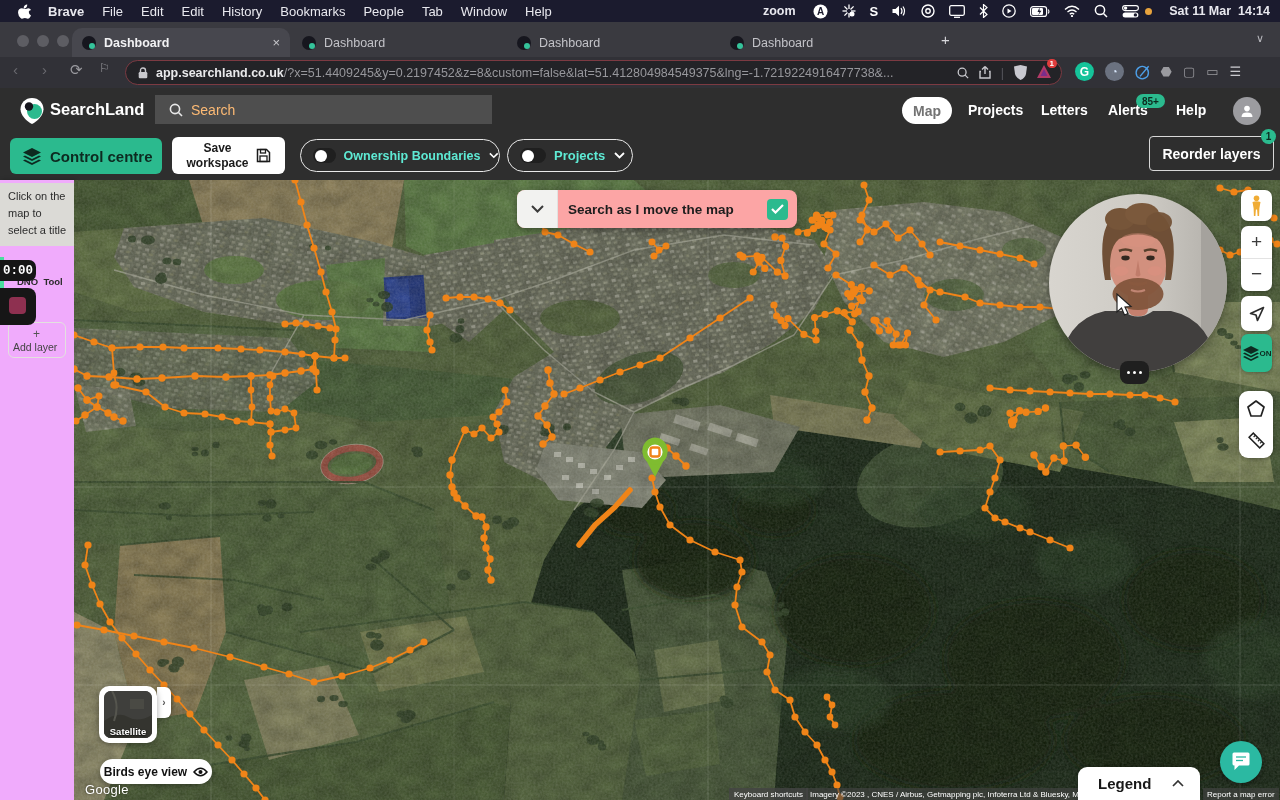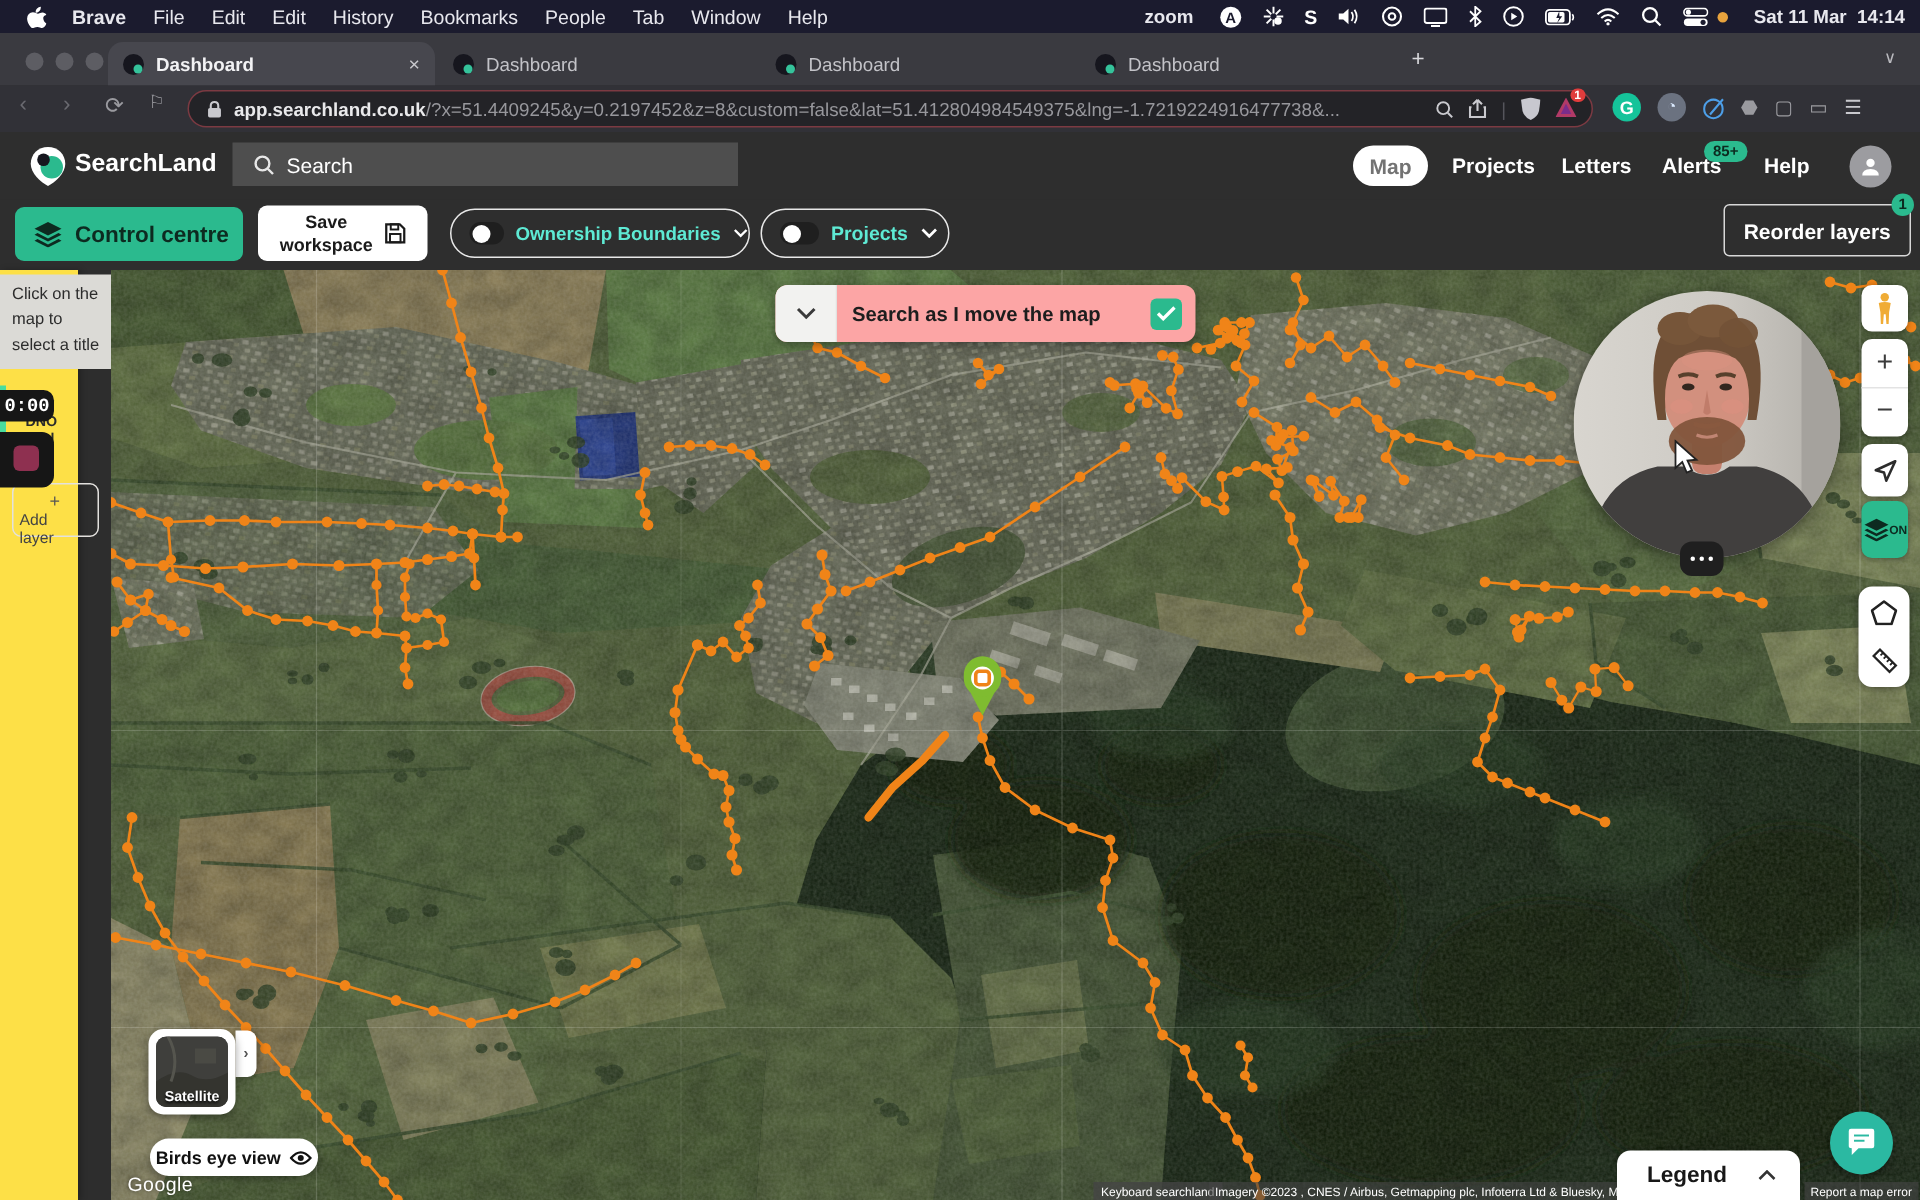--- a/index.html
+++ b/index.html
@@ -10,21 +10,21 @@
 .tab{position:absolute;top:6px;height:29px;display:flex;align-items:center;font-size:12.5px;color:#c3c3c8}
 .tab.active{background:#47474e;border-radius:10px 10px 0 0;color:#f2f2f4}
 .tl{position:absolute;border-radius:50%;width:12px;height:12px;background:#5d5d63;top:13px}
 .fav{width:14px;height:14px;border-radius:50%;background:#16161e;position:relative;margin-right:8px;flex:0 0 auto}
 .fav:after{content:"";position:absolute;left:7px;top:7px;width:6px;height:6px;border-radius:50%;background:#35c39b}
 #urlrow{position:absolute;left:0;top:57px;width:1280px;height:31px;background:#313137;display:flex;align-items:center}
 #urlfield{position:absolute;left:125px;top:3px;width:937px;height:25px;background:#232327;border:1px solid #7c3a42;border-radius:13px;display:flex;align-items:center;color:#e9e9eb;font-size:12.5px}
 .navic{position:absolute;top:4px;color:#9a9a9f;font-size:15px}
 #appheader{position:absolute;left:0;top:88px;width:1280px;height:45px;background:#2e2e2e}
 #toolbar{position:absolute;left:0;top:133px;width:1280px;height:47px;background:#2e2e2e}
-#sidebar{position:absolute;left:0;top:180px;width:52px;height:620px;background:#fde047;box-shadow:2px 0 4px rgba(0,0,0,.25)}
+#sidebar{position:absolute;left:0;top:180px;width:74px;height:620px;background:#f0abfc;box-shadow:2px 0 4px rgba(0,0,0,.25)}
 .pill{border:1.5px solid #e8e8e8;border-radius:17px;display:flex;align-items:center;color:#5eead4;font-weight:700;font-size:13px;position:absolute;height:33px;white-space:nowrap}
 .toggle{width:26px;height:15px;border-radius:8px;background:#1f1f1f;position:relative;margin:0 8px 0 12px}
 .toggle:before{content:"";position:absolute;left:1.5px;top:1.5px;width:12px;height:12px;border-radius:50%;background:#fff}
 .wbtn{position:absolute;background:#fff;border-radius:7px;box-shadow:0 1px 4px rgba(0,0,0,.35)}
 </style></head><body>
 <div id="menubar">
 <div class="l" style="padding-left:10px">
 <svg style="margin:0 8px" width="13" height="15" viewBox="0 0 13 15">
         <path d="M9.2 0.5 Q9.4 2.2 8.3 3.4 Q7.2 4.6 5.8 4.4 Q5.5 2.8 6.7 1.6 Q7.9 0.4 9.2 0.5 Z M10.8 7.9 Q10.9 10.6 13 11.6 Q12.3 13.3 11.2 14.2 Q10.3 15 9.1 14.5 Q8 14 6.9 14 Q5.8 14 4.7 14.5 Q3.5 15 2.6 14.1 Q0.3 11.9 0.1 8.9 Q-0.1 6.5 1.2 5.3 Q2.3 4.2 3.9 4.2 Q5 4.2 6 4.7 Q6.8 5.1 7.3 5.1 Q7.8 5.1 8.7 4.7 Q10 4.1 11.2 4.5 Q12.4 4.8 13 5.9 Q10.7 6.6 10.8 7.9 Z" fill="#fff"></path>
       </svg>
@@ -193,21 +193,21 @@
 <span style="color:#c9c9ce;font-size:13px">☰</span>
 </div>
 </div>
 <div id="appheader">
 <svg style="position:absolute;left:18px;top:9px" width="28" height="28" viewBox="0 0 28 28">
       <path d="M14 1 C7.4 1 2.5 5.9 2.5 12.2 C2.5 18.5 9 24.5 14 27 C19 24.5 25.5 18.5 25.5 12.2 C25.5 5.9 20.6 1 14 1 Z" fill="#fff"></path>
       <circle cx="16.5" cy="14.5" r="7.5" fill="#2bba8e"></circle>
       <circle cx="11" cy="9.5" r="4.2" fill="#16161e"></circle>
     </svg>
 <span style="position:absolute;left:50px;top:12px;color:#fff;font-weight:700;font-size:16.5px;letter-spacing:0px">SearchLand</span>
-<div style="position:absolute;left:155px;top:7px;width:337px;height:29px;background:#4e4e4e;border-radius:0;display:flex;align-items:center;color:#ffffff;font-size:14px"><svg style="margin:0 8px 0 14px" width="14" height="14" viewBox="0 0 14 14">
+<div style="position:absolute;left:155px;top:7px;width:337px;height:29px;background:#4e4e4e;border-radius:0;display:flex;align-items:center;color:#fdba74;font-size:14px"><svg style="margin:0 8px 0 14px" width="14" height="14" viewBox="0 0 14 14">
         <circle cx="6" cy="6" r="4.6" fill="none" stroke="#e8e8e8" stroke-width="1.6"></circle>
         <line x1="9.5" y1="9.5" x2="13" y2="13" stroke="#e8e8e8" stroke-width="1.6"></line>
       </svg>Search</div>
 <div style="position:absolute;left:902px;top:9px;width:50px;height:27px;background:#fff;border-radius:14px;color:#737373;font-weight:700;font-size:14px;display:flex;align-items:center;justify-content:center">Map</div>
 <span style="position:absolute;left:968px;top:14px;color:#fff;font-weight:700;font-size:14px">Projects</span>
 <span style="position:absolute;left:1041px;top:14px;color:#fff;font-weight:700;font-size:14px">Letters</span>
 <span style="position:absolute;left:1108px;top:14px;color:#fff;font-weight:700;font-size:14px">Alerts</span>
 <span style="position:absolute;left:1136px;top:6px;background:#2bba8e;color:#0c2b20;font-weight:700;font-size:10px;padding:1.5px 6px;border-radius:8px">85+</span>
 <span style="position:absolute;left:1176px;top:14px;color:#fff;font-weight:700;font-size:14px">Help</span>
 <span style="position:absolute;left:1233px;top:9px;width:28px;height:28px;border-radius:50%;background:#9c9ca0;display:inline-flex;align-items:center;justify-content:center">
@@ -1093,21 +1093,21 @@
         <path d="M8 0 Q16 14 10 30" stroke="#55554e" stroke-width="2" fill="none"></path>
         <rect x="26" y="8" width="14" height="10" fill="#4a4a44"></rect>
       </svg></div>
     <span style="position:absolute;left:0;right:0;bottom:6px;text-align:center;color:#fff;font-weight:700;font-size:9.5px;text-shadow:0 1px 2px #000">Satellite</span>
   </div>
 <div style="position:absolute;left:100px;top:759px;width:112px;height:25px;background:#fff;border-radius:13px;box-shadow:0 2px 5px rgba(0,0,0,.3);display:flex;align-items:center;justify-content:center;gap:6px;color:#111;font-weight:700;font-size:12px">Birds eye view<svg width="15" height="10" viewBox="0 0 15 10">
       <path d="M1 5 Q7.5 -2.5 14 5 Q7.5 12.5 1 5 Z" fill="none" stroke="#111" stroke-width="1.5"></path>
       <circle cx="7.5" cy="5" r="2" fill="#111"></circle>
     </svg></div>
 <span style="position:absolute;left:85px;top:782px;color:#fff;font-size:13px;letter-spacing:.3px;text-shadow:0 0 3px rgba(0,0,0,.7);font-weight:500">Google</span>
-<div style="position:absolute;left:729px;top:788px;height:12px;background:rgba(68,68,68,.78);color:#fff;font-size:8px;display:flex;align-items:center;padding:0 5px;white-space:nowrap">Keyboard searchland</div>
+<div style="position:absolute;left:729px;top:788px;height:12px;background:rgba(68,68,68,.78);color:#fff;font-size:8px;display:flex;align-items:center;padding:0 5px;white-space:nowrap">Keyboard shortcuts</div>
 <div style="position:absolute;left:806px;top:788px;height:12px;background:rgba(68,68,68,.62);color:#fff;font-size:8px;display:flex;align-items:center;padding:0 4px;white-space:nowrap">Imagery ©2023 , CNES / Airbus, Getmapping plc, Infoterra Ltd &amp; Bluesky, Mi</div>
 <div style="position:absolute;left:1203px;top:788px;height:12px;background:rgba(68,68,68,.62);color:#fff;font-size:8px;display:flex;align-items:center;padding:0 4px;white-space:nowrap">Report a map error</div>
 <div style="position:absolute;left:1078px;top:767px;width:122px;height:33px;background:#fff;border-radius:9px 9px 0 0;box-shadow:0 -1px 5px rgba(0,0,0,.2)">
     <span style="position:absolute;left:20px;top:8px;font-weight:700;font-size:15px;color:#181818">Legend</span>
     <svg style="position:absolute;right:16px;top:13px" width="12" height="7" viewBox="0 0 12 7">
       <path d="M1 6 L6 1 L11 6" fill="none" stroke="#333" stroke-width="1.7"></path>
     </svg>
   </div>
 <div style="position:absolute;left:1220px;top:741px;width:42px;height:42px;border-radius:50%;background:#2bb9a2;box-shadow:0 2px 6px rgba(0,0,0,.35);display:flex;align-items:center;justify-content:center">
     <svg width="22" height="20" viewBox="0 0 22 20">

